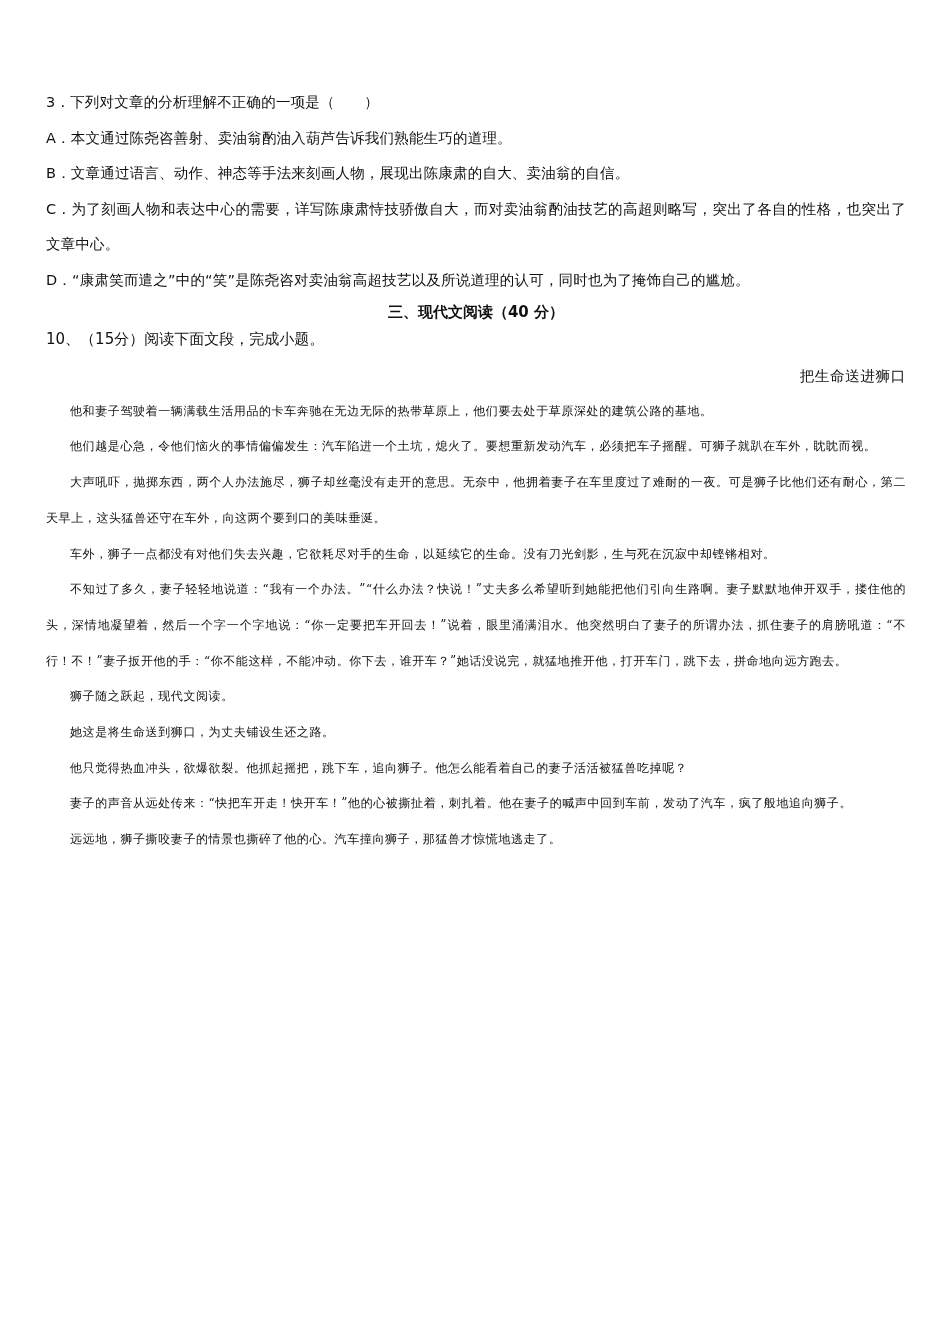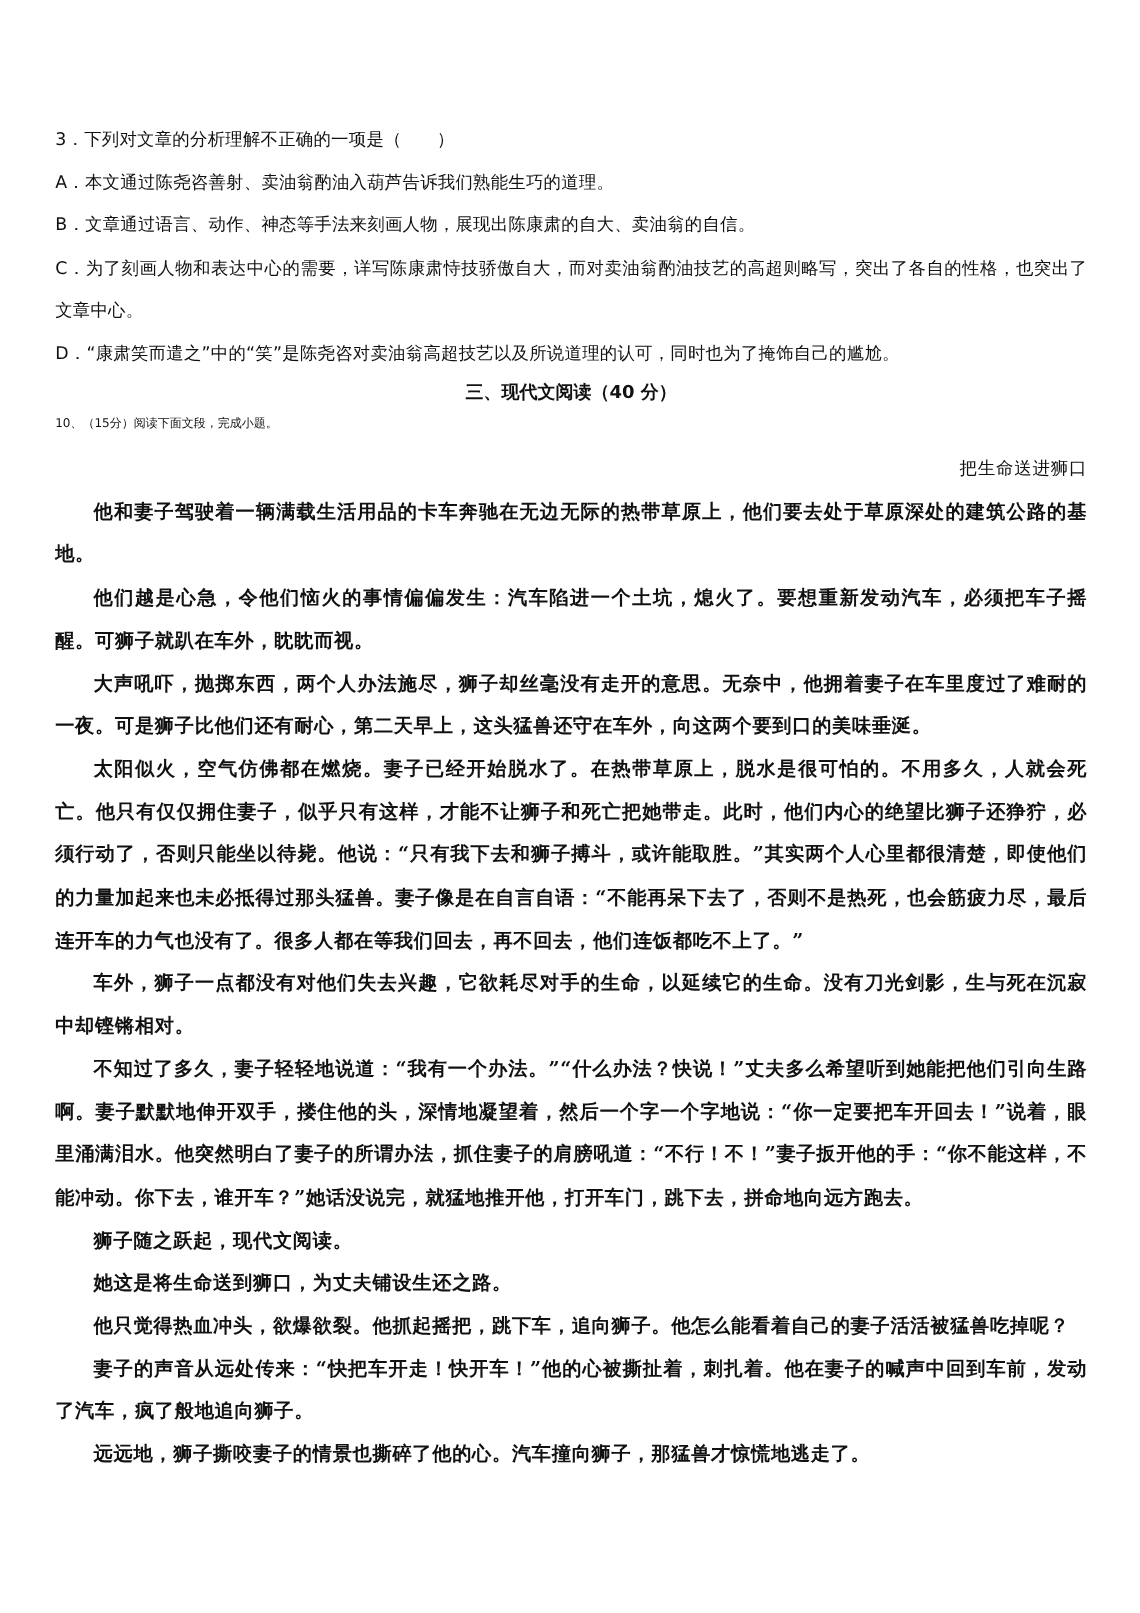--- a/index.html
+++ b/index.html
@@ -1,42 +1,41 @@
 <!DOCTYPE html>
 <html><head>
 <meta charset="utf-8">
 <style>
   html, body { margin: 0; padding: 0; background: #ffffff; }
   body { width: 950px; height: 1344px; position: relative; overflow: hidden;
          font-family: "DejaVu Serif", "Liberation Serif", serif; color: #111; }
-  .page { position: absolute; left: 46px; top: 100px; width: 860px; }
+  .page { position: absolute; left: 46px; top: 85px; width: 860px; }
   .q { font-family: "DejaVu Sans", "Liberation Sans", sans-serif; font-size: 14.5px; line-height: 35.5px; text-align: justify; letter-spacing: 0.2px; }
   .section { font-family: "DejaVu Sans", "Liberation Sans", sans-serif; font-weight: bold; font-size: 15px; line-height: 24px; margin-top: 2px; text-align: center; }
-  .sub { font-family: "DejaVu Sans", "Liberation Sans", sans-serif; font-size: 10px; line-height: 30px; margin-bottom: 4px; }
-  .para { text-indent: 2em; font-size: 16px; line-height: 35.7px; text-align: justify; letter-spacing: 0.6px; font-weight: bold; }
+  .sub { font-family: "DejaVu Sans", "Liberation Sans", sans-serif; font-size: 15px; line-height: 30px; margin-bottom: 4px; }
+  .para { text-indent: 2em; font-size: 12px; line-height: 35.7px; text-align: justify; letter-spacing: 0.6px; }
   .title { text-indent: 2em; font-size: 14.6px; line-height: 35.7px; letter-spacing: 0.6px; text-align: right; }
 </style>
 </head>
 <body>
 
 <div class="page">
   <div class="q">3．下列对文章的分析理解不正确的一项是（　　）</div>
   <div class="q">A．本文通过陈尧咨善射、卖油翁酌油入葫芦告诉我们熟能生巧的道理。</div>
   <div class="q">B．文章通过语言、动作、神态等手法来刻画人物，展现出陈康肃的自大、卖油翁的自信。</div>
   <div class="q">C．为了刻画人物和表达中心的需要，详写陈康肃恃技骄傲自大，而对卖油翁酌油技艺的高超则略写，突出了各自的性格，也突出了文章中心。</div>
   <div class="q">D．“康肃笑而遣之”中的“笑”是陈尧咨对卖油翁高超技艺以及所说道理的认可，同时也为了掩饰自己的尴尬。</div>
 
   <div class="section">三、现代文阅读（40 分）</div>
   <div class="sub">10、（15分）阅读下面文段，完成小题。</div>
 
   <div class="title">把生命送进狮口</div>
   <div class="para">他和妻子驾驶着一辆满载生活用品的卡车奔驰在无边无际的热带草原上，他们要去处于草原深处的建筑公路的基地。</div>
   <div class="para">他们越是心急，令他们恼火的事情偏偏发生：汽车陷进一个土坑，熄火了。要想重新发动汽车，必须把车子摇醒。可狮子就趴在车外，眈眈而视。</div>
   <div class="para">大声吼吓，抛掷东西，两个人办法施尽，狮子却丝毫没有走开的意思。无奈中，他拥着妻子在车里度过了难耐的一夜。可是狮子比他们还有耐心，第二天早上，这头猛兽还守在车外，向这两个要到口的美味垂涎。</div>
-  <div class="para">太阳似火，空气仿佛都在燃烧。妻子已经开始脱水了。在热带草原上，脱水是很可怕的。不用多久，人就会死亡。他只有仅仅拥住妻子，似乎只有这样，才能不让狮子和死亡把她带走。此时，他们内心的绝望比狮子还狰狞，必须行动了，否则只能坐以待毙。他说：“只有我下去和狮子搏斗，或许能取胜。”其实两个人心里都很清楚，即使他们的力量加起来也未必抵得过那头猛兽。妻子像是在自言自语：“不能再呆下去了，否则不是热死，也会筋疲力尽，最后连开车的力气也没有了。很多人都在等我们回去，再不回去，他们连饭都吃不上了。”</div>
   <div class="para">车外，狮子一点都没有对他们失去兴趣，它欲耗尽对手的生命，以延续它的生命。没有刀光剑影，生与死在沉寂中却铿锵相对。</div>
   <div class="para">不知过了多久，妻子轻轻地说道：“我有一个办法。”“什么办法？快说！”丈夫多么希望听到她能把他们引向生路啊。妻子默默地伸开双手，搂住他的头，深情地凝望着，然后一个字一个字地说：“你一定要把车开回去！”说着，眼里涌满泪水。他突然明白了妻子的所谓办法，抓住妻子的肩膀吼道：“不行！不！”妻子扳开他的手：“你不能这样，不能冲动。你下去，谁开车？”她话没说完，就猛地推开他，打开车门，跳下去，拼命地向远方跑去。</div>
   <div class="para">狮子随之跃起，现代文阅读。</div>
   <div class="para">她这是将生命送到狮口，为丈夫铺设生还之路。</div>
   <div class="para">他只觉得热血冲头，欲爆欲裂。他抓起摇把，跳下车，追向狮子。他怎么能看着自己的妻子活活被猛兽吃掉呢？</div>
   <div class="para">妻子的声音从远处传来：“快把车开走！快开车！”他的心被撕扯着，刺扎着。他在妻子的喊声中回到车前，发动了汽车，疯了般地追向狮子。</div>
   <div class="para">远远地，狮子撕咬妻子的情景也撕碎了他的心。汽车撞向狮子，那猛兽才惊慌地逃走了。</div>
 </div>
 
 </body></html>

